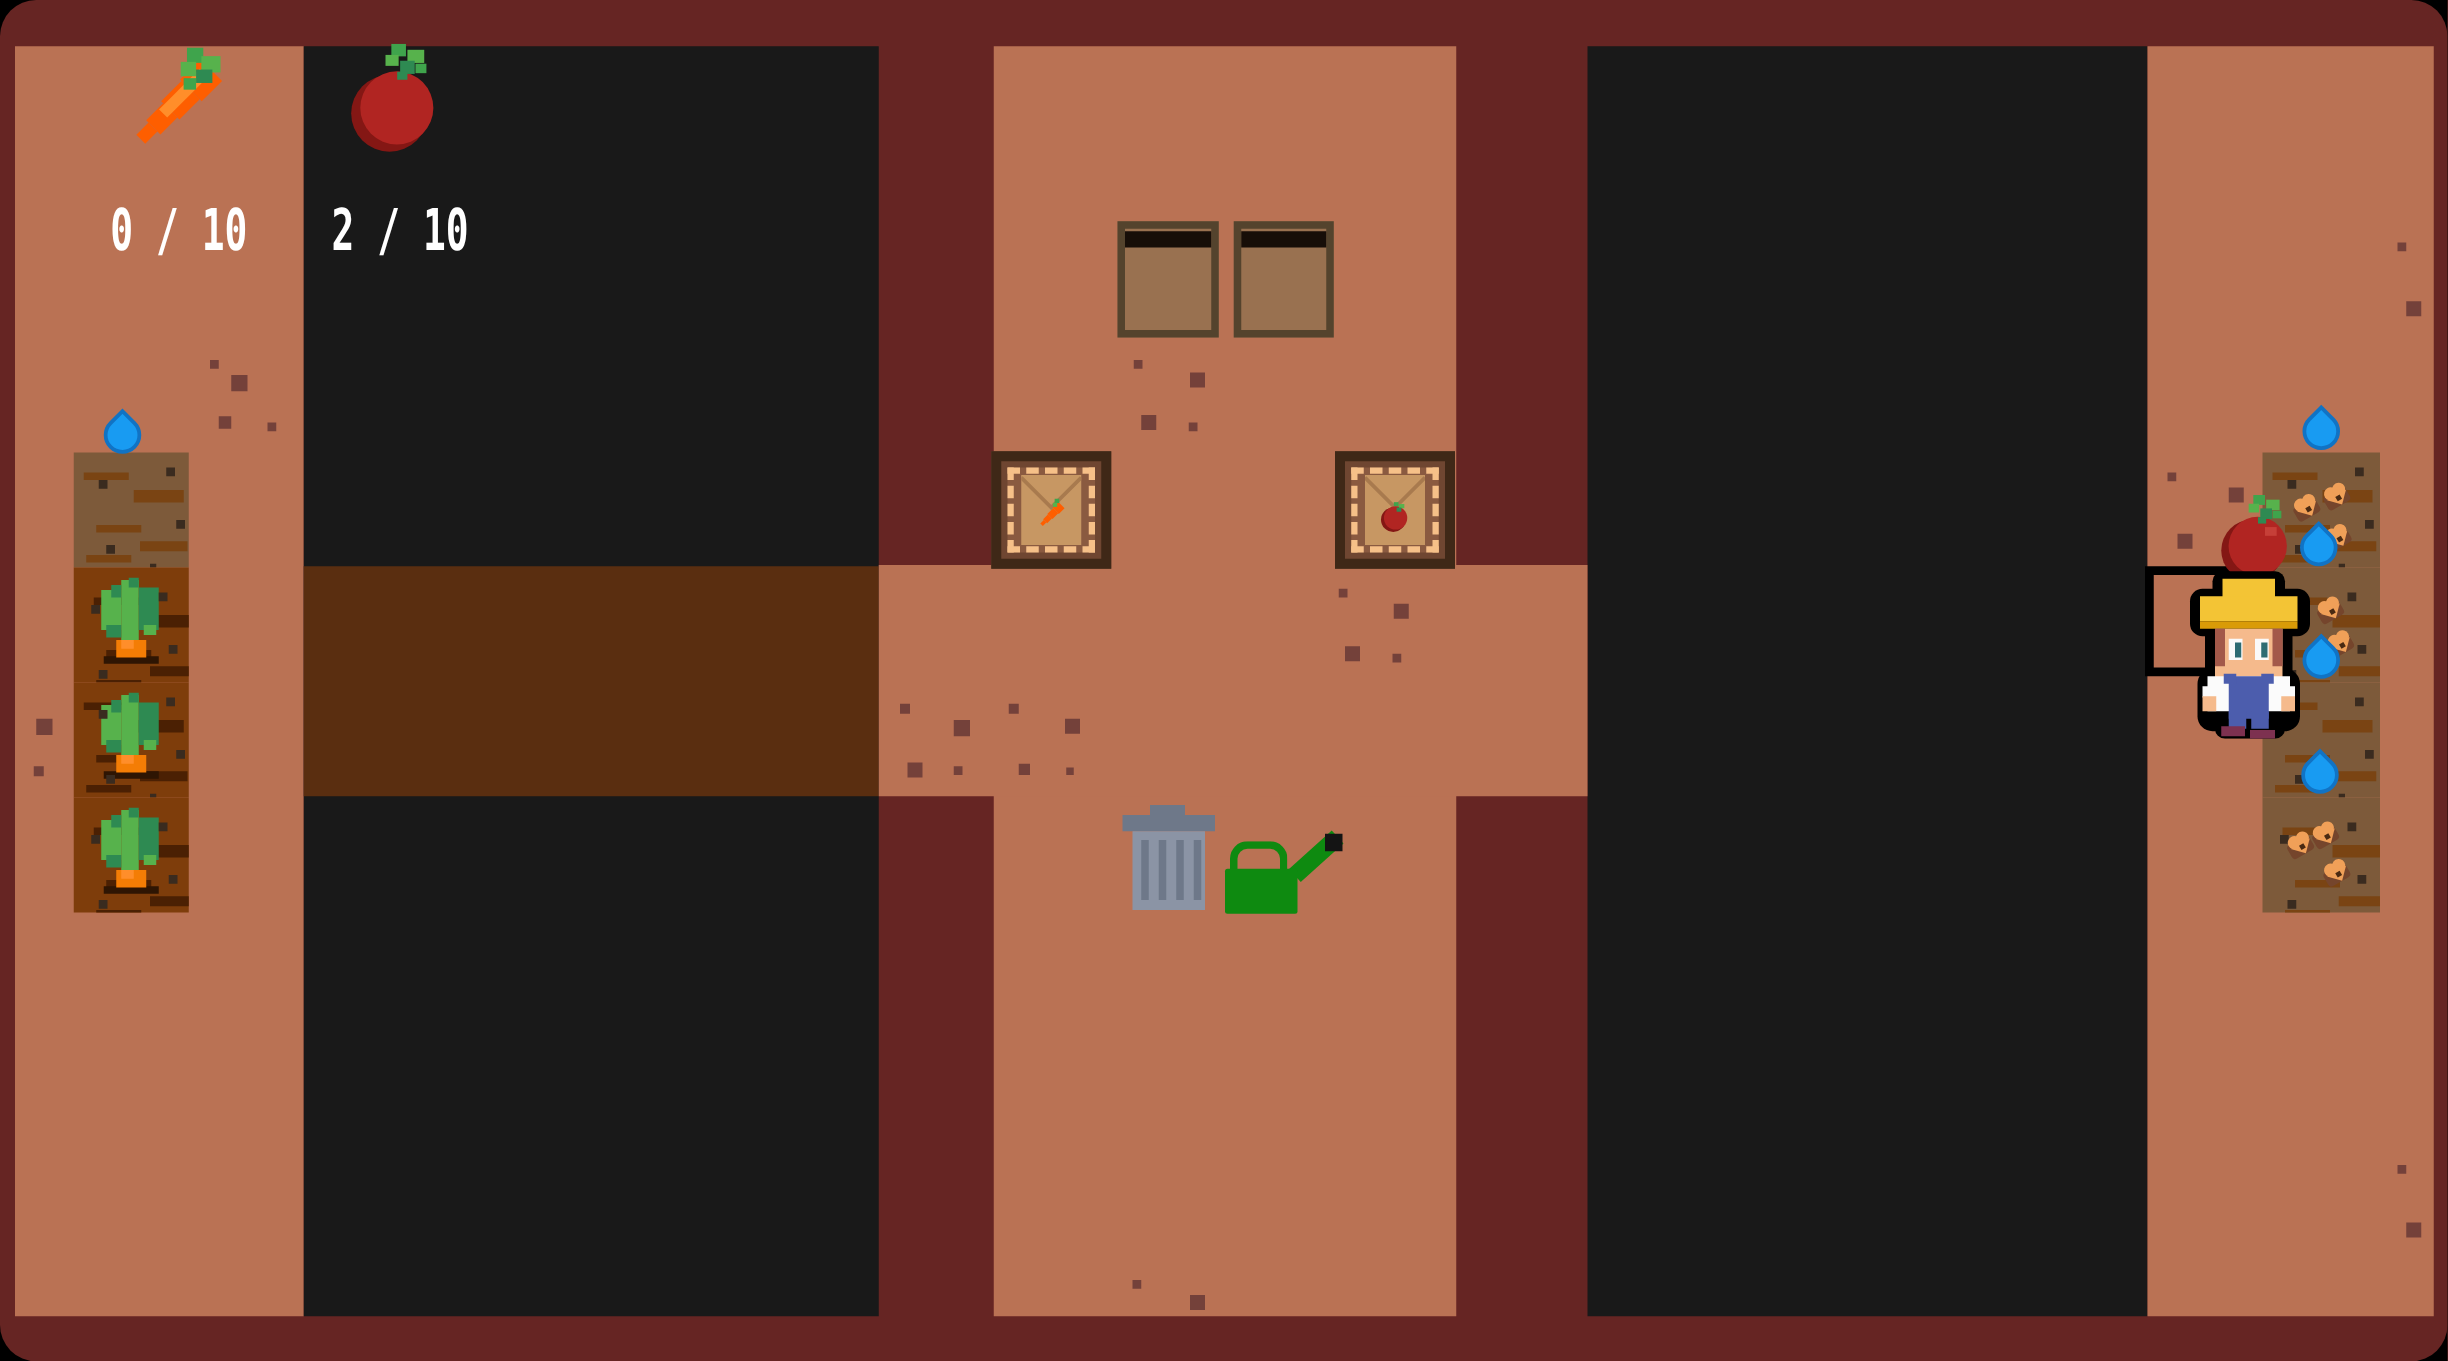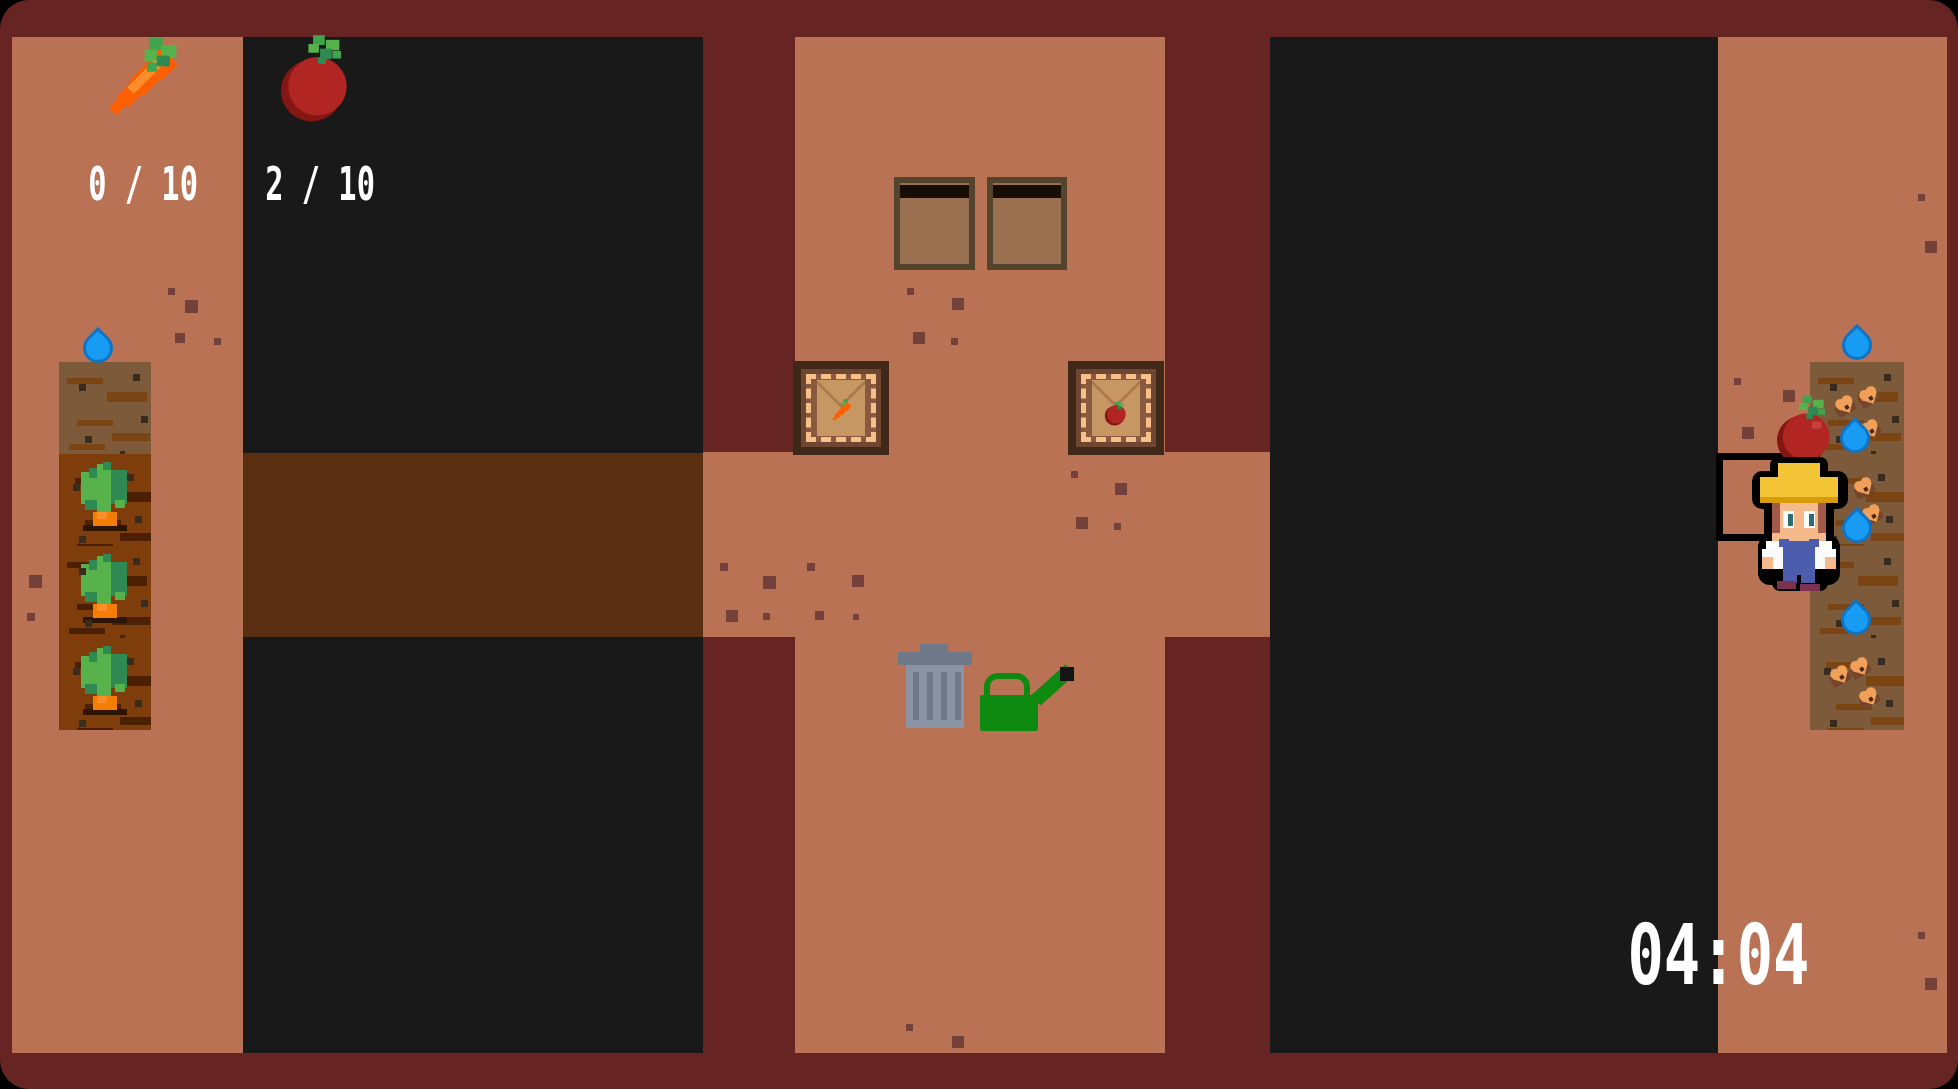--- a/index.html
+++ b/index.html
@@ -404,16 +404,13 @@
     <rect x="14.4" y="4.6" width="4" height="3.6" style="fill:var(--leafDark)"></rect>
     <rect x="18.6" y="5.4" width="3" height="2.6" style="fill:var(--leafMid)"></rect>
     <rect x="13.6" y="7.6" width="2.8" height="2.2" style="fill:var(--leafDark)"></rect>
   </svg>
   <div class="hudtext" style="left:60px;top:164px;width:150px;">
     <span>0 / 10</span>
   </div>
   <div class="hudtext" style="left:237px;top:164px;width:150px;">
     <span>2 / 10</span>
   </div>
-  <div class="timer">
-    <span>04:04</span>
-  </div>
 </div>
 
 </body></html>

